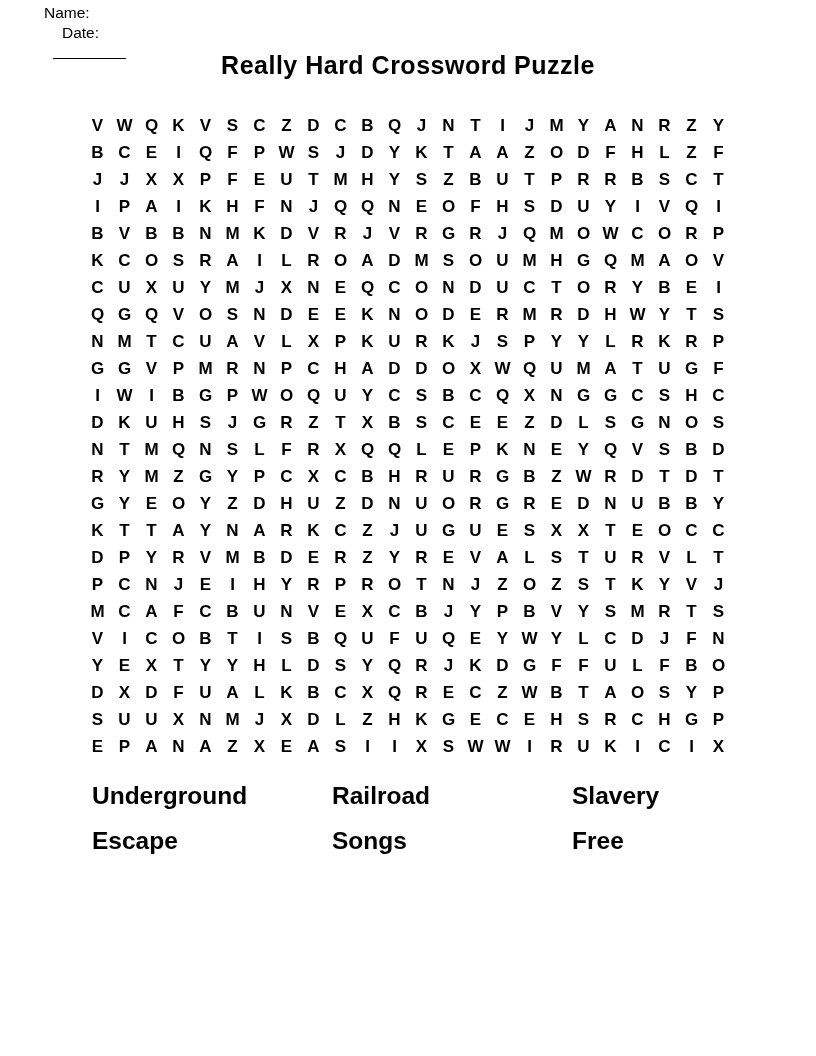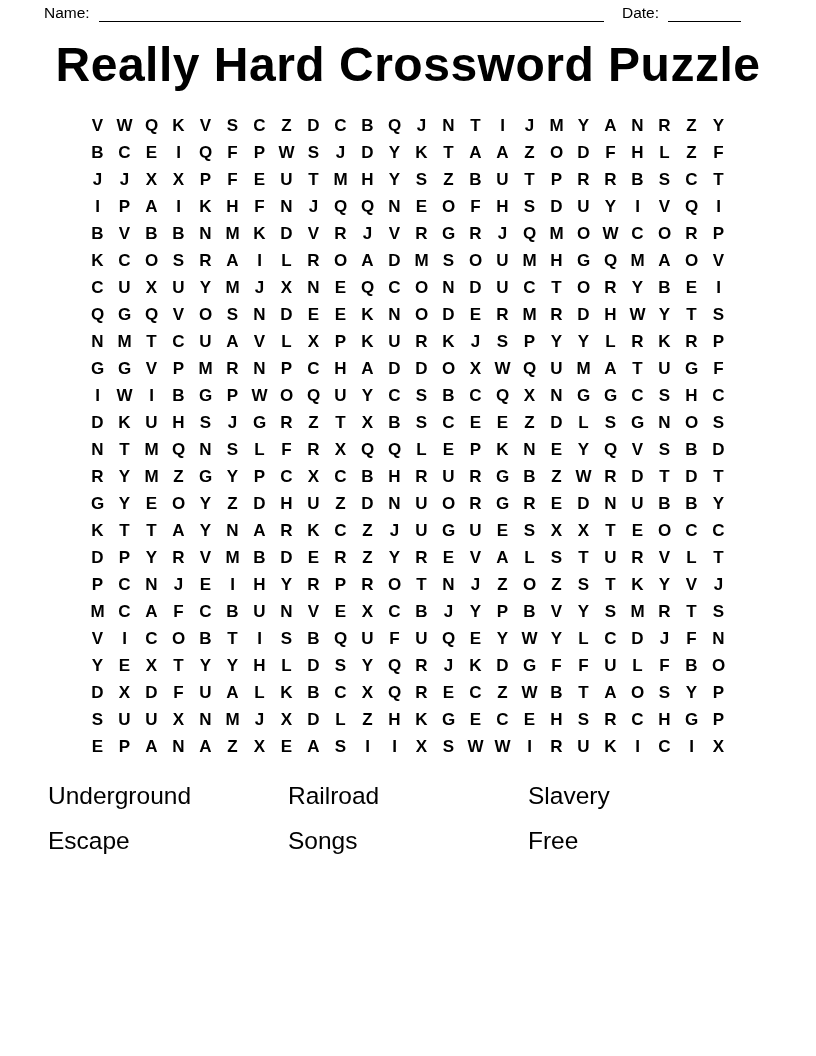--- a/index.html
+++ b/index.html
@@ -14,44 +14,45 @@
     width: 816px;
     height: 1056px;
     background: #ffffff;
     overflow: hidden;
   }
   
   .header {
     position: absolute;
     top: 3px;
     left: 44px;
-    right: 75px;
+    right: 87px;
     display: flex;
-    align-items: flex-end;
+    align-items: flex-start;
     font-size: 15.5px;
     line-height: 19px;
+    flex-direction: column;
   }
   .header .label { white-space: nowrap; }
   .fill-line {
     border-bottom: 1.6px solid #000;
     height: 16px;
     margin-left: 9px;
   }
   .name-line { flex: 1; }
   .date-line { width: 73px; }
   .date-label { margin-left: 18px; }
   
   .title {
     position: absolute;
     top: 42px;
     left: 0;
     width: 816px;
     margin: 0;
     text-align: center;
-    font-size: 48px;
+    font-size: 25px;
     font-weight: bold;
     letter-spacing: 0.5px;
     line-height: 46px;
   }
   
   .grid {
     position: absolute;
     top: 112px;
     left: 84px;
     display: grid;
@@ -69,22 +70,23 @@
   .words {
     position: absolute;
     top: 781px;
     left: 48px;
     display: grid;
     grid-template-columns: 240px 240px 240px;
     grid-auto-rows: 44.5px;
   }
   .word {
     font-size: 24.5px;
-    font-weight: normal;
+    font-weight: bold;
     line-height: 30px;
+    margin-left: 44px;
   }
 </style>
 </head>
 <body>
 
 <div class="page">
 
   <div class="header">
     <span class="label">Name:</span>
     <div class="fill-line name-line"></div>

